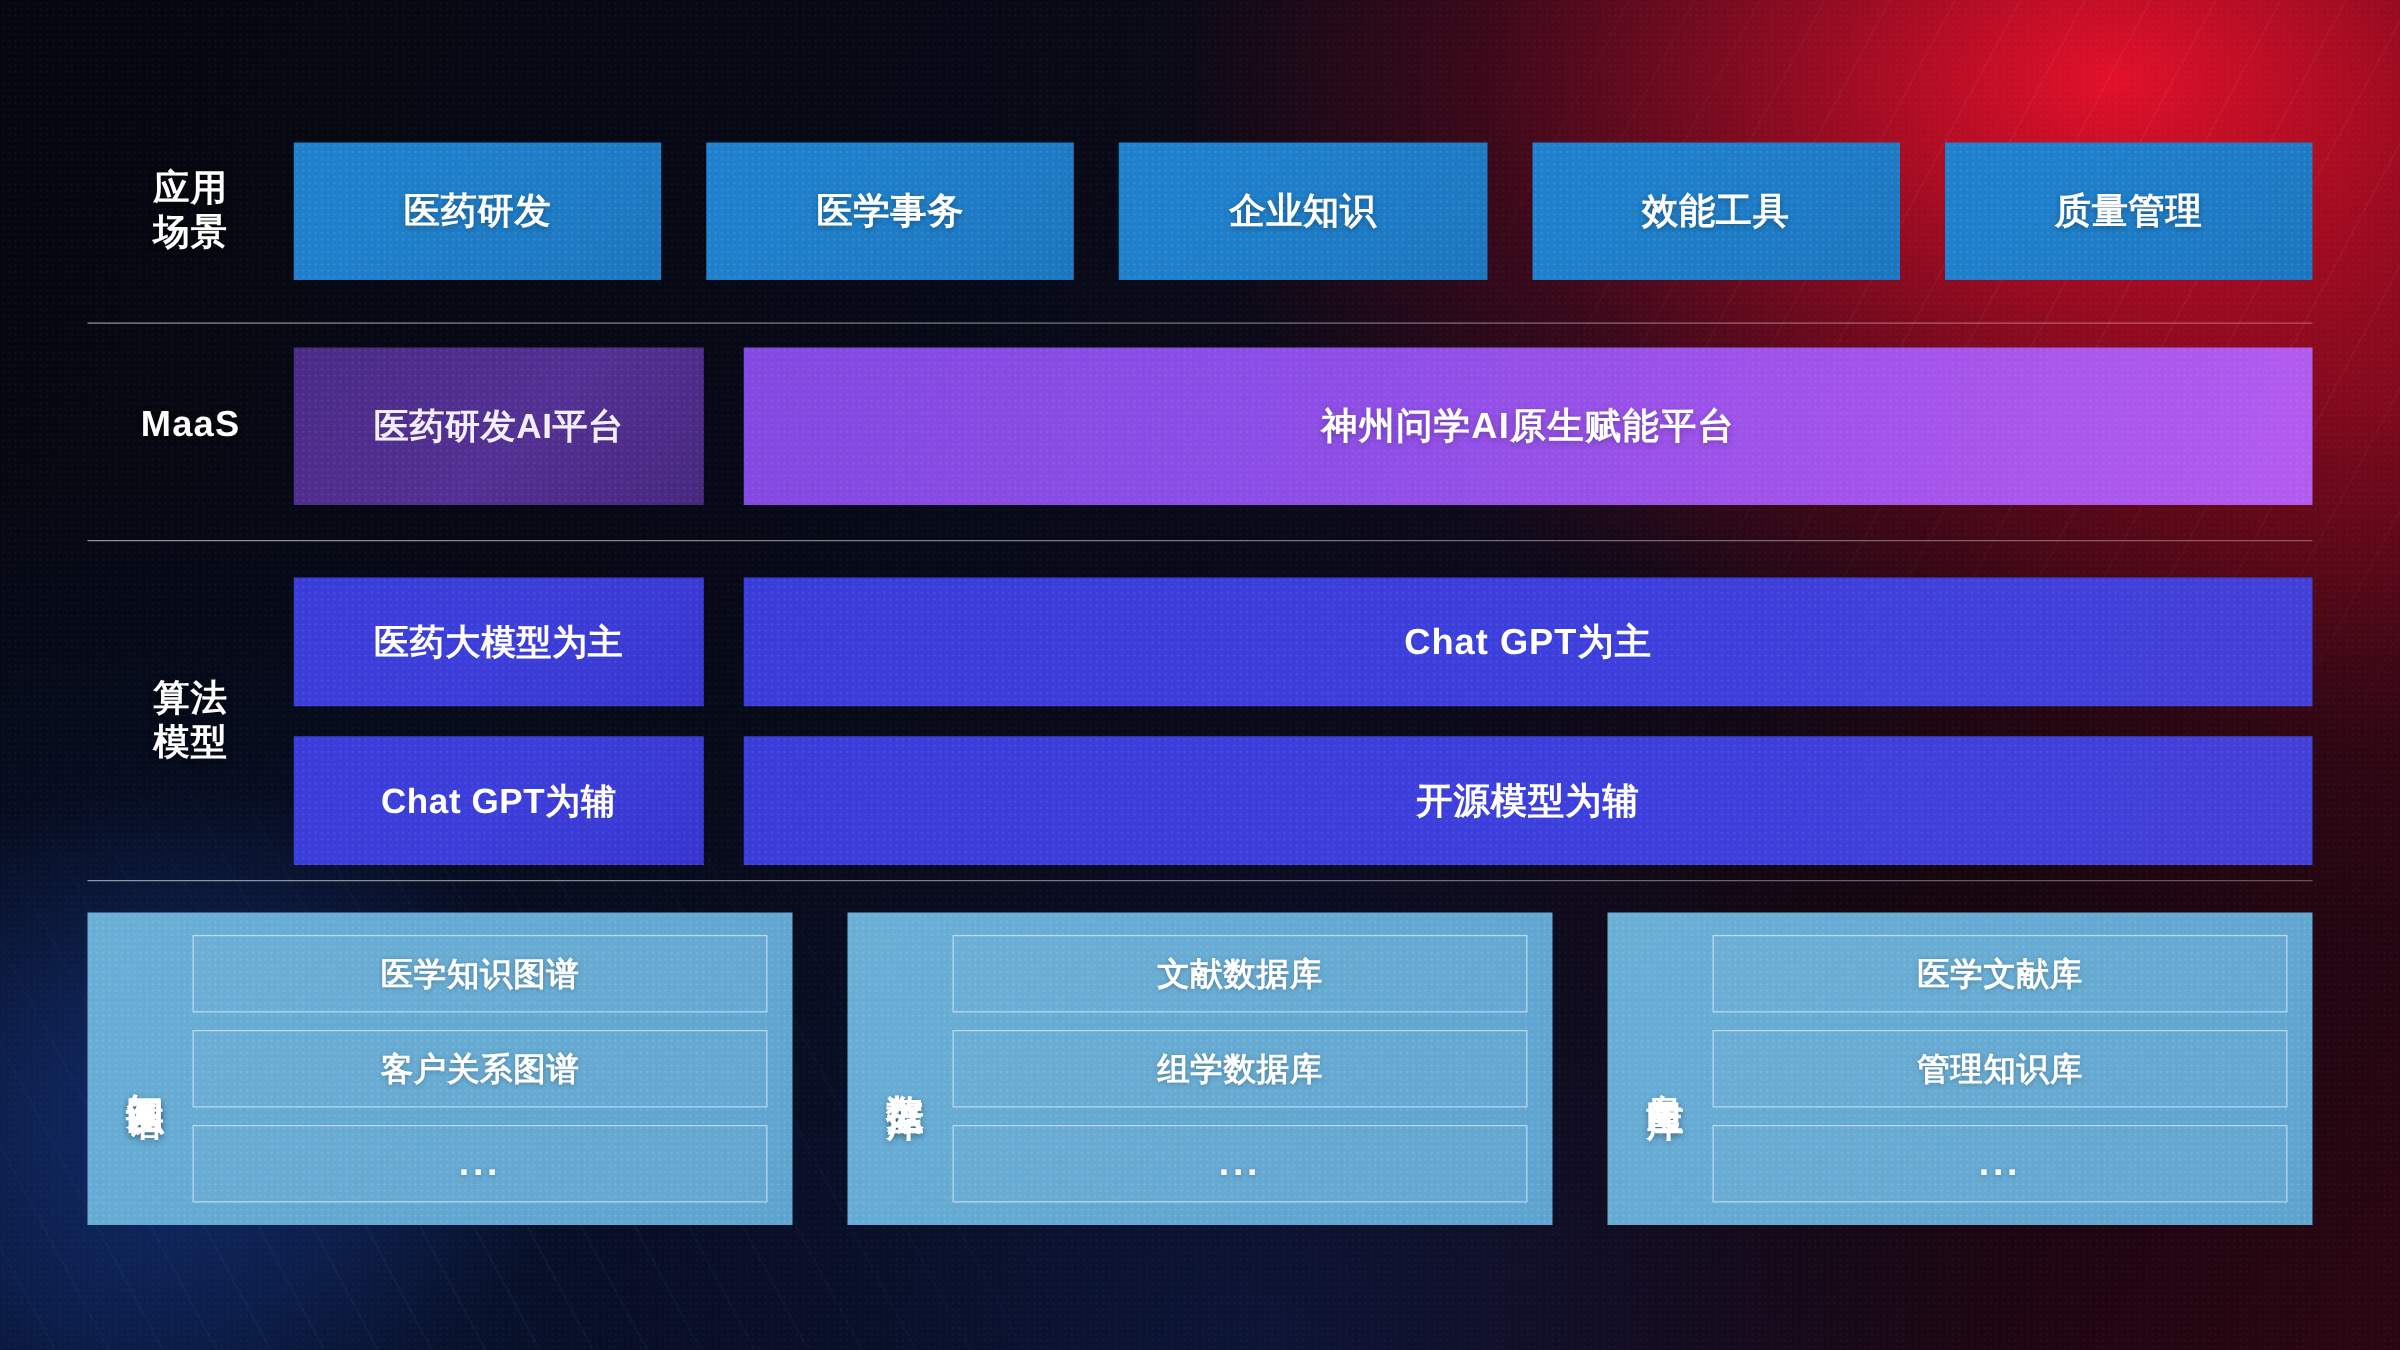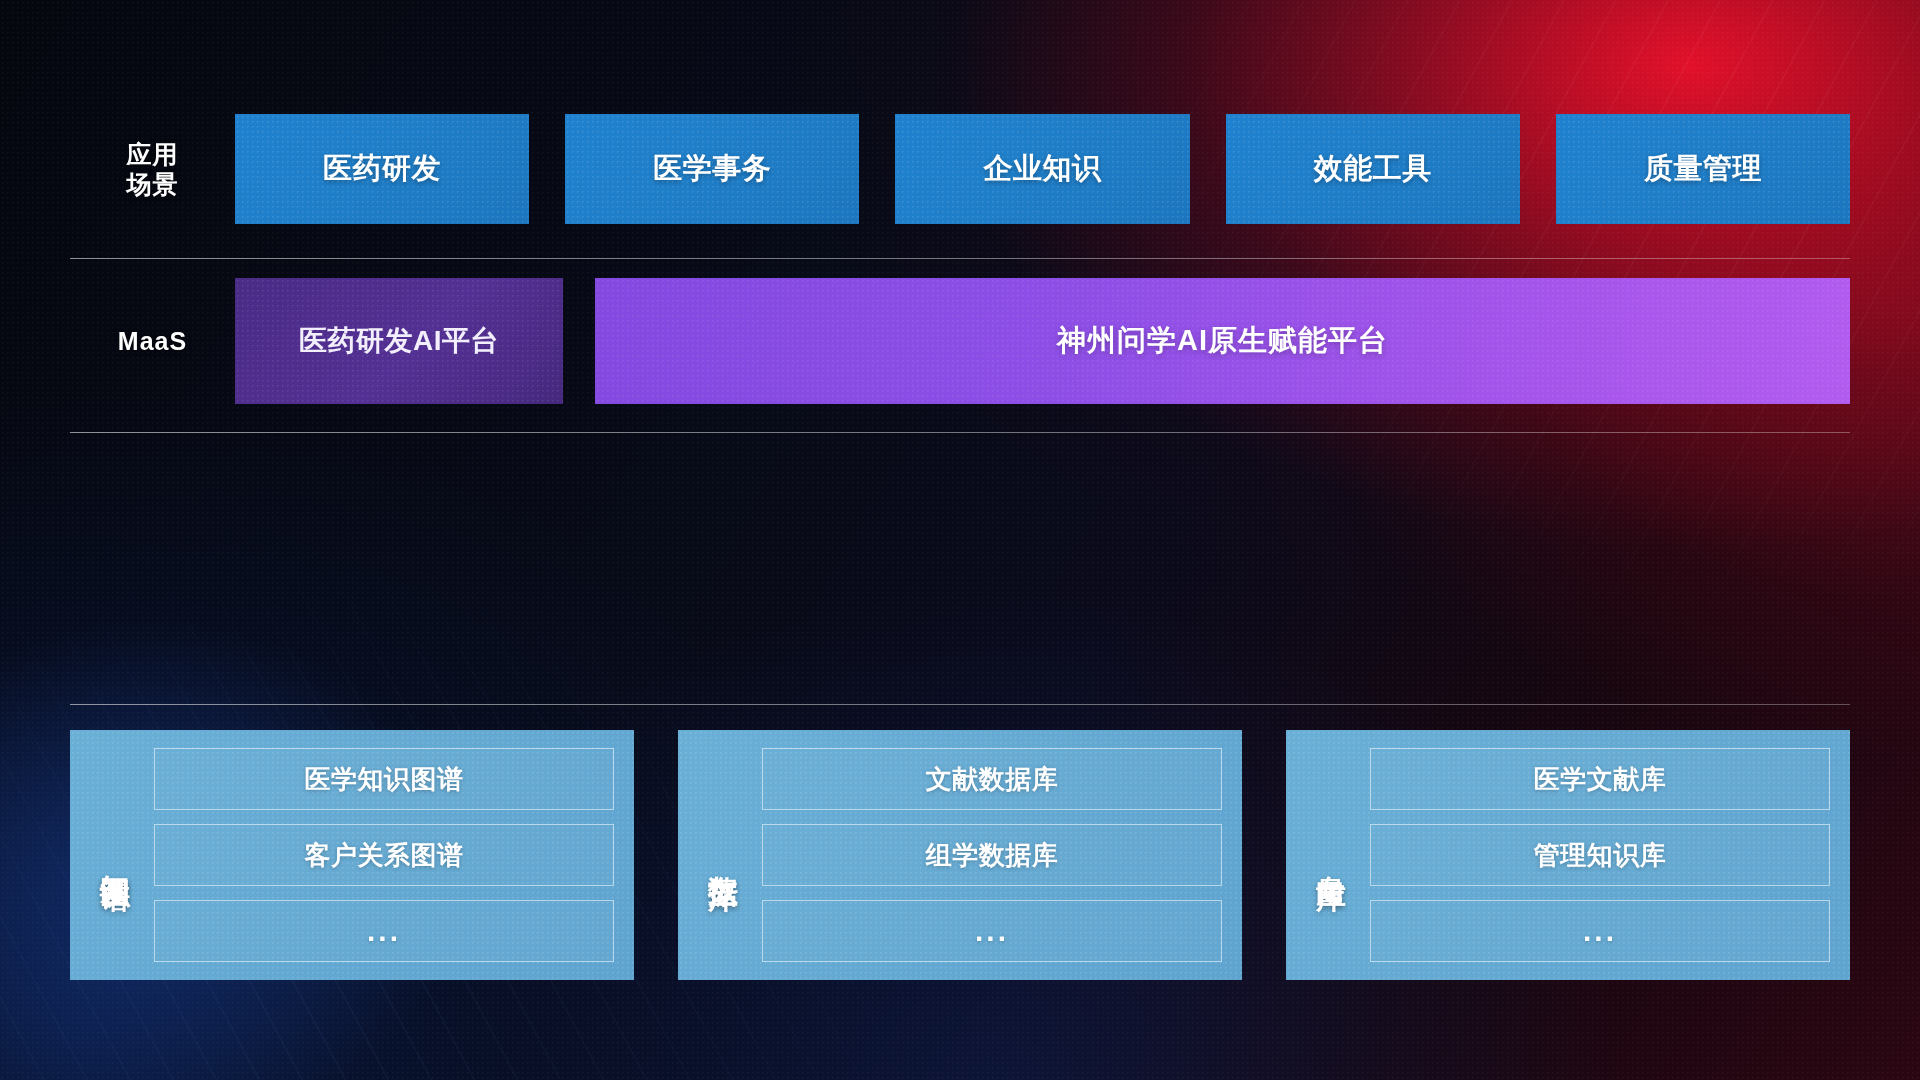--- a/index.html
+++ b/index.html
@@ -70,21 +70,21 @@
     position: absolute;
     left: 70px;
     right: 70px;
     display: flex;
     align-items: center;
   }
   .row-label {
     width: 165px;
     flex: 0 0 165px;
     color: #ffffff;
-    font-size: 25px;
+    font-size: 29px;
     font-weight: 700;
     line-height: 1.22;
     text-align: center;
     letter-spacing: 1px;
     text-shadow: 0 1px 6px rgba(0,0,0,.6);
     white-space: pre-line;
   }
   .row-body { flex: 1 1 auto; }
 
   .divider {
@@ -278,20 +278,44 @@
           </div>
           <div class="maas-right">
             <span>神州问学AI原生赋能平台</span>
           </div>
         </div>
       </div>
     </div>
 
     <div class="divider" style="top:432px;"></div>
 
+    <div class="row" id="row-algo">
+      <div class="row-label">算法
+模型</div>
+      <div class="row-body">
+        <div class="algo-stack">
+          <div class="algo-line">
+            <div class="algo-left">
+              <span>医药大模型为主</span>
+            </div>
+            <div class="algo-right">
+              <span>Chat GPT为主</span>
+            </div>
+          </div>
+          <div class="algo-line">
+            <div class="algo-left">
+              <span>Chat GPT为辅</span>
+            </div>
+            <div class="algo-right">
+              <span>开源模型为辅</span>
+            </div>
+          </div>
+        </div>
+      </div>
+    </div>
 
     <div class="divider" style="top:704px;"></div>
 
     <div class="row" id="row-know">
       <div class="row-body">
         <div class="know-grid">
 
           <div class="know-card">
             <div class="know-title">知识图谱</div>
             <div class="know-items">

